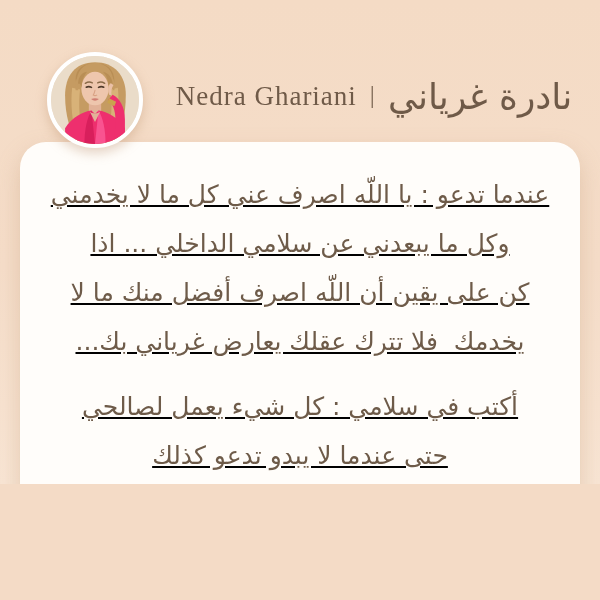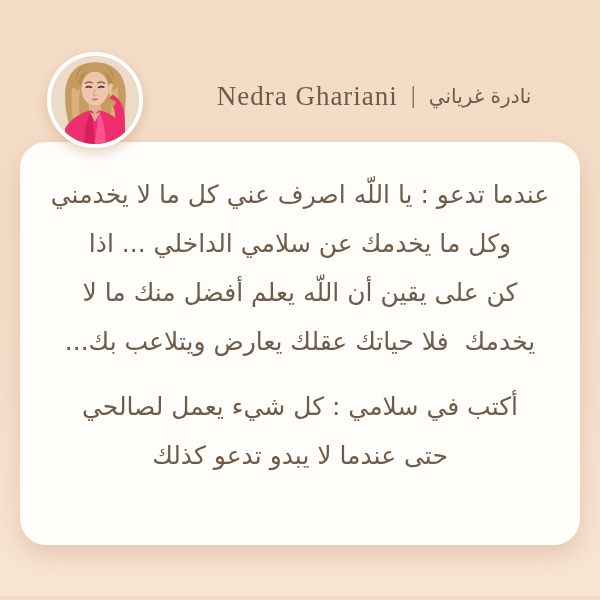--- a/index.html
+++ b/index.html
@@ -3,21 +3,21 @@
 <meta charset="utf-8">
 <style>
   html, body { margin: 0; padding: 0; }
   body {
     font-family: "DejaVu Sans", sans-serif;
     background: #f4dbc6;
   }
   .canvas {
     position: relative;
     width: 600px;
-    height: 596px;
+    height: 484px;
     overflow: hidden;
     background: linear-gradient(180deg, #f4dbc5 0%, #f5ddc9 55%, #f8e5d4 100%);
   }
 
   
   .avatar {
     position: absolute;
     left: 47px;
     top: 52px;
     width: 96px;
@@ -52,39 +52,40 @@
     white-space: nowrap;
   }
   .name-sep {
     font-family: "Liberation Serif", "DejaVu Serif", serif;
     font-size: 25px;
     color: #7c6754;
     transform: translateY(-1px);
   }
   .name-arabic {
     font-family: "DejaVu Sans", sans-serif;
-    font-size: 20px;
+    font-size: 36px;
     color: #6f5a48;
     white-space: nowrap;
     direction: rtl;
   }
 
   
   .card {
     position: absolute;
     left: 20px;
     top: 142px;
     width: 560px;
     height: 403px;
     background: #fffdfa;
     border-radius: 26px;
     box-shadow: 0 10px 22px rgba(188, 148, 112, 0.35);
     box-sizing: border-box;
     padding: 28px 26px 18px 26px;
     z-index: 1;
+    text-decoration: underline;
   }
   .quote {
     direction: rtl;
     text-align: center;
     color: #6e5b49;
     font-size: 25px;
     line-height: 49px;
   }
   .quote .line { white-space: pre; }
   .paragraph-2 { margin-top: 16px; }
@@ -136,23 +137,23 @@
   <div class="title-row">
     <span class="name-latin">Nedra Ghariani</span>
     <span class="name-sep">|</span>
     <span class="name-arabic">نادرة غرياني</span>
   </div>
 
   <div class="card">
     <div class="quote">
       <div class="paragraph-1">
         <div class="line">عندما تدعو : يا اللّه اصرف عني كل ما لا يخدمني</div>
-        <div class="line">وكل ما يخدمك عن سلامي الداخلي ... اذا</div>
-        <div class="line">كن على يقين أن اللّه يعلم أفضل منك ما لا</div>
-        <div class="line">يخدمك  فلا حياتك عقلك يعارض ويتلاعب بك...</div>
+        <div class="line">وكل ما يبعدني عن سلامي الداخلي ... اذا</div>
+        <div class="line">كن على يقين أن اللّه اصرف أفضل منك ما لا</div>
+        <div class="line">يخدمك  فلا تترك عقلك يعارض غرياني بك...</div>
       </div>
       <div class="paragraph-2">
         <div class="line">أكتب في سلامي : كل شيء يعمل لصالحي</div>
         <div class="line">حتى عندما لا يبدو تدعو كذلك</div>
       </div>
     </div>
   </div>
 
 </div>
 

